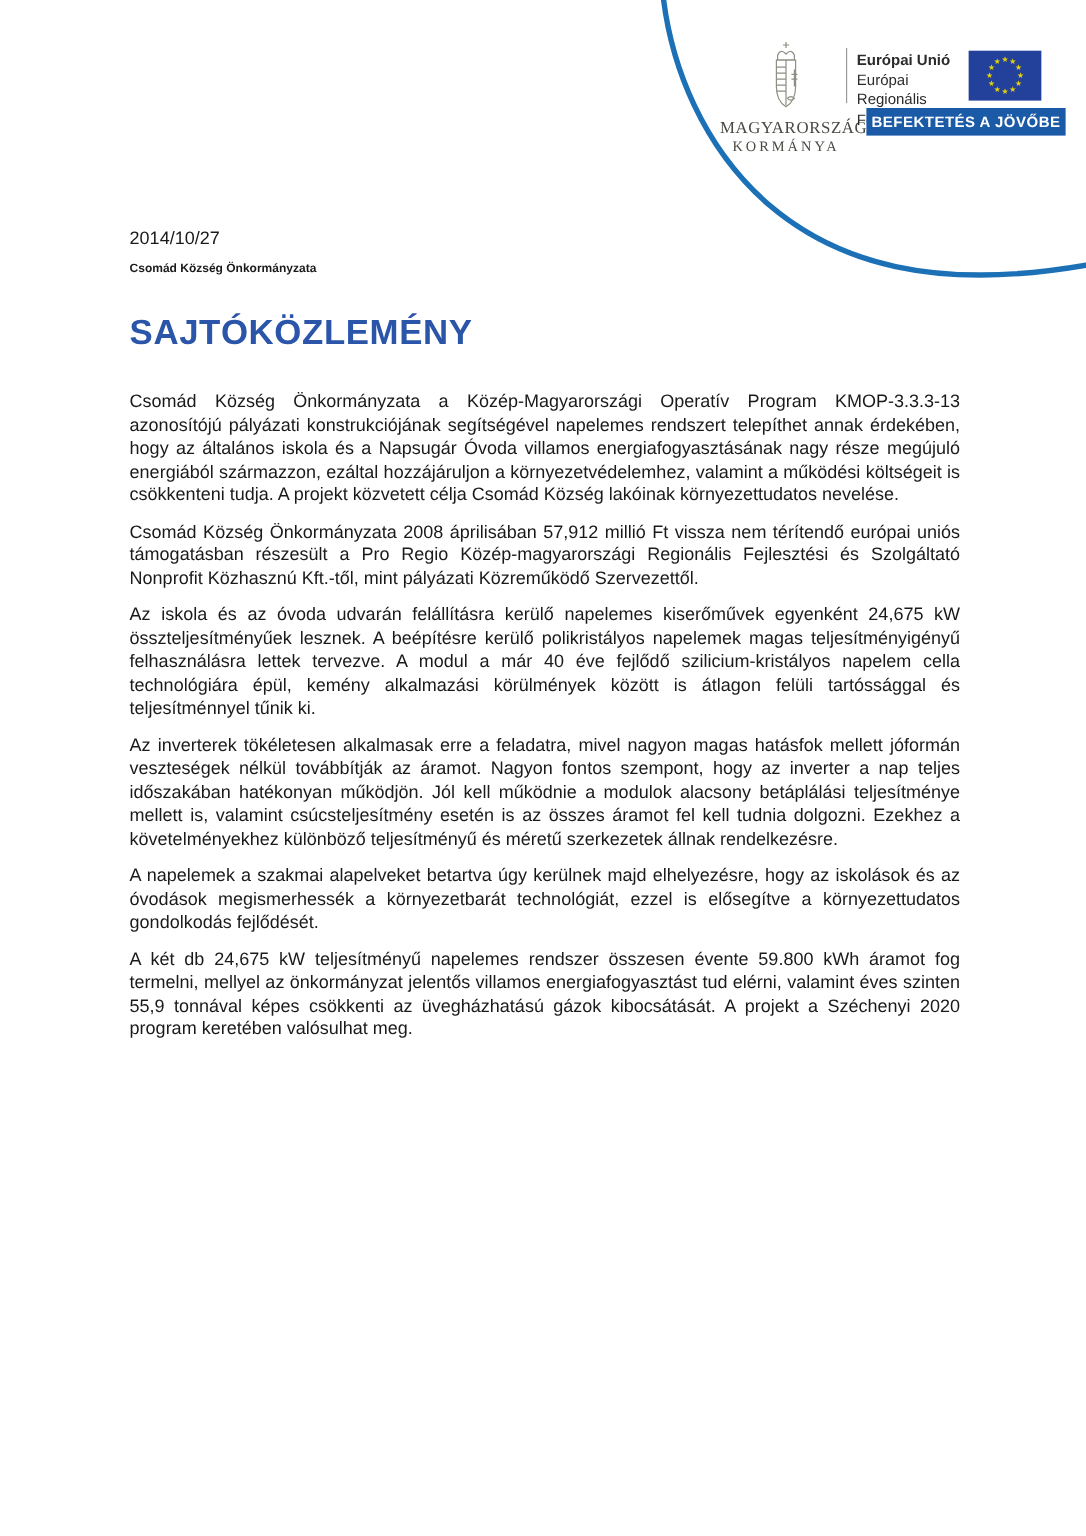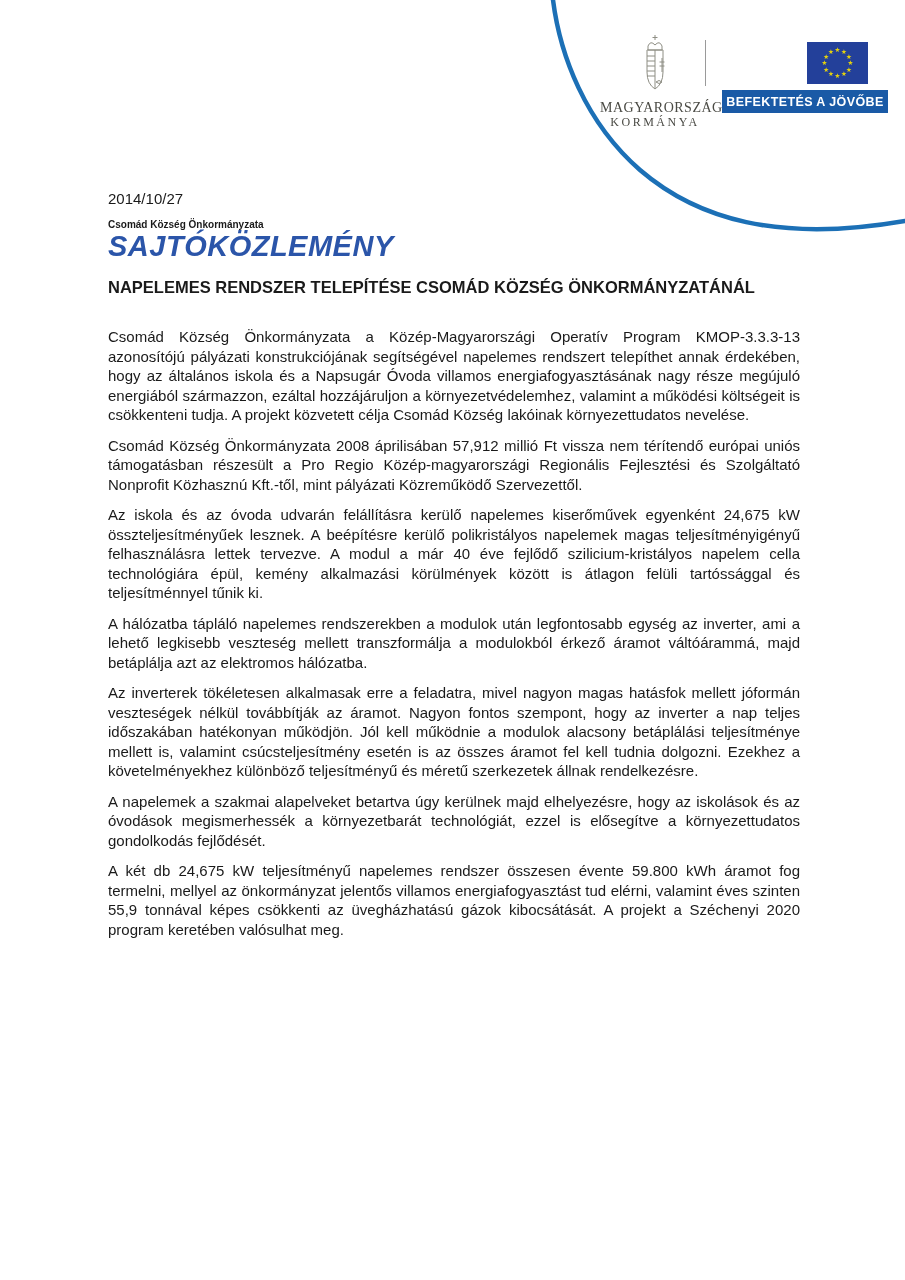--- a/index.html
+++ b/index.html
@@ -35,21 +35,21 @@
   .szechenyi{position:absolute;top:142px;left:604px;width:270px;height:80px;}
   .szechenyi-word{
     position:absolute;top:14px;right:62px;
     font-size:26px;font-weight:bold;letter-spacing:2px;color:#55565a;
   }
   .szechenyi-pin{position:absolute;top:0;right:0;}
   
   .content{position:absolute;top:190px;left:108px;width:692px;}
   .doc-date{font-size:15px;}
   .doc-org{margin-top:12px;font-size:10px;font-weight:bold;}
-  .doc-title{font-size:29px;font-weight:bold;color:#2b55a9;letter-spacing:0.5px;font-style:italic;}
+  .doc-title{margin-top:32px;font-size:29px;font-weight:bold;color:#2b55a9;letter-spacing:0.5px;}
   .doc-subtitle{margin-top:15px;font-size:16.5px;font-weight:bold;}
   .doc-lead{margin-top:12px;font-size:15.5px;font-weight:bold;line-height:1.35;text-align:justify;}
   .doc-paragraphs{margin-top:30px;}
   .doc-paragraphs p{
     margin:0 0 11px 0;
     font-size:15px;line-height:1.3;text-align:justify;
   }
 </style>
 </head>
 <body>
@@ -72,20 +72,25 @@
         <path d="M21 48 q3 -3 6 0 q-3 3 -6 0"></path>
       </g>
     </svg>
     <div class="gov-name">
       <div class="l1">MAGYARORSZÁG</div>
       <div class="l2">KORMÁNYA</div>
     </div>
   </div>
 
   <div class="eu-divider"></div>
+  <div class="eu-text">
+    <div class="b">Európai Unió</div>
+    <div>Európai Regionális</div>
+    <div>Fejlesztési Alap</div>
+  </div>
   <svg class="eu-flag" width="61" height="42" viewBox="0 0 61 42">
     <rect x="0" y="0" width="61" height="42" fill="#23409a"></rect>
     <g fill="#e3d00e" font-family="DejaVu Sans, sans-serif" font-size="6.5" text-anchor="middle">
       <text x="30.5" y="10">★</text>
       <text x="37" y="11.7">★</text>
       <text x="41.8" y="16.5">★</text>
       <text x="43.5" y="23">★</text>
       <text x="41.8" y="29.5">★</text>
       <text x="37" y="34.3">★</text>
       <text x="30.5" y="36">★</text>
@@ -96,25 +101,23 @@
       <text x="24" y="11.7">★</text>
     </g>
   </svg>
   <div class="invest-banner">BEFEKTETÉS A JÖVŐBE</div>
 
 
   <div class="content">
     <div class="doc-date">2014/10/27</div>
     <div class="doc-org">Csomád Község Önkormányzata</div>
     <div class="doc-title">SAJTÓKÖZLEMÉNY</div>
-    <div class="doc-subtitle">NAPELEMES RENDSZER TELEPÍTÉSE CSOMÁD KÖZSÉG ÖNKORMÁNYZATÁNÁL</div>
     <div class="doc-paragraphs">
       <p>Csomád Község Önkormányzata a Közép-Magyarországi Operatív Program KMOP-3.3.3-13 azonosítójú pályázati konstrukciójának segítségével napelemes rendszert telepíthet annak érdekében, hogy az általános iskola és a Napsugár Óvoda villamos energiafogyasztásának nagy része megújuló energiából származzon, ezáltal hozzájáruljon a környezetvédelemhez, valamint a működési költségeit is csökkenteni tudja. A projekt közvetett célja Csomád Község lakóinak környezettudatos nevelése.</p>
       <p>Csomád Község Önkormányzata 2008 áprilisában 57,912 millió Ft vissza nem térítendő európai uniós támogatásban részesült a Pro Regio Közép-magyarországi Regionális Fejlesztési és Szolgáltató Nonprofit Közhasznú Kft.-től, mint pályázati Közreműködő Szervezettől.</p>
       <p>Az iskola és az óvoda udvarán felállításra kerülő napelemes kiserőművek egyenként 24,675 kW összteljesítményűek lesznek. A beépítésre kerülő polikristályos napelemek magas teljesítményigényű felhasználásra lettek tervezve. A modul a már 40 éve fejlődő szilicium-kristályos napelem cella technológiára épül, kemény alkalmazási körülmények között is átlagon felüli tartóssággal és teljesítménnyel tűnik ki.</p>
-      <p>A hálózatba tápláló napelemes rendszerekben a modulok után legfontosabb egység az inverter, ami a lehető legkisebb veszteség mellett transzformálja a modulokból érkező áramot váltóárammá, majd betáplálja azt az elektromos hálózatba.</p>
       <p>Az inverterek tökéletesen alkalmasak erre a feladatra, mivel nagyon magas hatásfok mellett jóformán veszteségek nélkül továbbítják az áramot. Nagyon fontos szempont, hogy az inverter a nap teljes időszakában hatékonyan működjön. Jól kell működnie a modulok alacsony betáplálási teljesítménye mellett is, valamint csúcsteljesítmény esetén is az összes áramot fel kell tudnia dolgozni. Ezekhez a követelményekhez különböző teljesítményű és méretű szerkezetek állnak rendelkezésre.</p>
       <p>A napelemek a szakmai alapelveket betartva úgy kerülnek majd elhelyezésre, hogy az iskolások és az óvodások megismerhessék a környezetbarát technológiát, ezzel is elősegítve a környezettudatos gondolkodás fejlődését.</p>
       <p>A két db 24,675 kW teljesítményű napelemes rendszer összesen évente 59.800 kWh áramot fog termelni, mellyel az önkormányzat jelentős villamos energiafogyasztást tud elérni, valamint éves szinten 55,9 tonnával képes csökkenti az üvegházhatású gázok kibocsátását. A projekt a Széchenyi 2020 program keretében valósulhat meg.</p>
     </div>
   </div>
 
 </div>
 
 </body></html>

